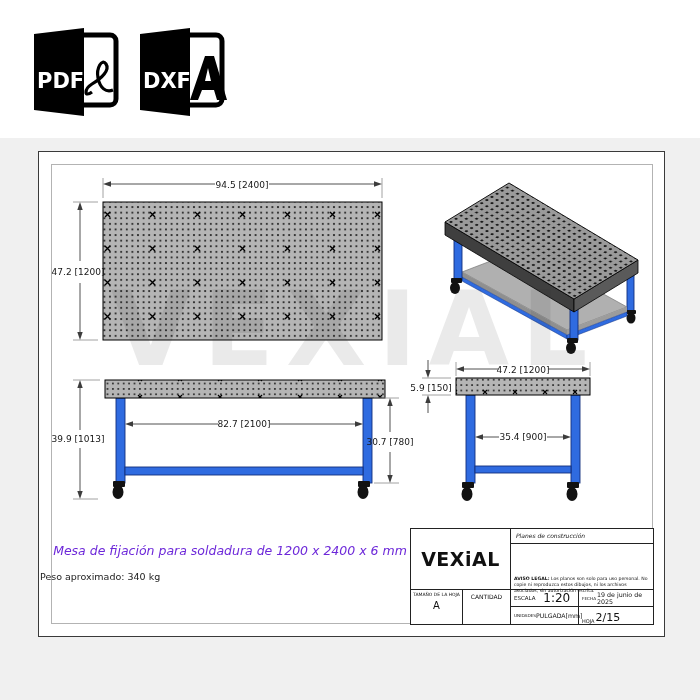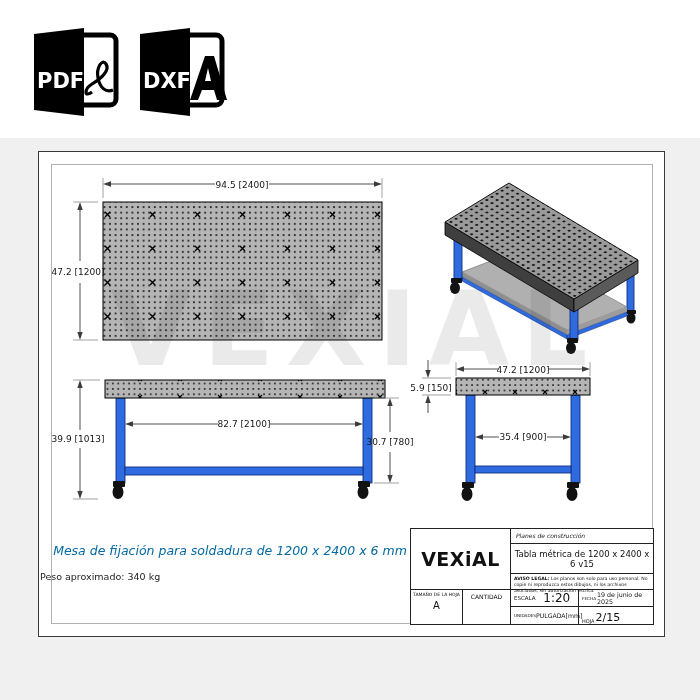--- a/index.html
+++ b/index.html
@@ -15,21 +15,21 @@
   .dimline{stroke:#3c3c3c;stroke-width:0.9;fill:none}
   .extline{stroke:#8a8a8a;stroke-width:0.8;fill:none}
   .arrow{fill:#3c3c3c}
   .leg{fill:#2f6be0;stroke:#13307c;stroke-width:0.9}
   .plate{stroke:#000;stroke-width:1}
   .caster{fill:#121212}
   .watermark{position:absolute;left:55px;top:268px;width:600px;text-align:center;
      font-size:104px;font-weight:700;letter-spacing:12px;color:rgba(45,45,45,0.10);
      pointer-events:none;z-index:6}
   .note-title{position:absolute;left:40px;top:543px;width:380px;text-align:center;
-     font-style:italic;font-size:12.5px;color:#0369a1;z-index:7}
+     font-style:italic;font-size:12.5px;color:#6d28d9;z-index:7}
   .note-weight{position:absolute;left:40px;top:571px;width:395px;text-align:left;
      font-size:9.5px;color:#222;z-index:7}
   .tb{position:absolute;left:410px;top:528px;width:242px;height:95px;border:1px solid #222;
       background:#fff;box-sizing:content-box;z-index:8}
   .tb .cell{position:absolute;box-sizing:border-box;color:#111}
   .c-brand{left:0;top:0;width:100px;height:61px;border-right:1px solid #222;border-bottom:1px solid #222;
       display:flex;align-items:center;justify-content:center;font-size:19px;font-weight:800;letter-spacing:0.5px}
   .c-series{left:100px;top:0;width:142px;height:15px;border-bottom:1px solid #222;
       font-size:6px;font-style:italic;padding:2.5px 0 0 5px}
   .c-title{left:100px;top:15px;width:142px;height:30px;border-bottom:1px solid #222;
@@ -248,21 +248,20 @@
 </svg>
 
 <div class="watermark">VEXIAL</div>
 
 <div class="note-title">Mesa de fijación para soldadura de 1200 x 2400 x 6 mm</div>
 <div class="note-weight">Peso aproximado: 340 kg</div>
 
 <div class="tb">
   <div class="cell c-brand">VEXiAL</div>
   <div class="cell c-series">Planes de construcción</div>
-  <div class="cell c-title">Tabla métrica de 1200 x 2400 x 6 v15</div>
   <div class="cell c-legal"><b>AVISO LEGAL:</b><span> Los planos son solo para uso personal. No copie ni reproduzca estos dibujos, ni los archivos asociados, sin autorización escrita.</span></div>
   <div class="cell c-size">
     <div class="lbl">TAMAÑO DE LA HOJA</div>
     <div class="val">A</div>
   </div>
   <div class="cell c-qty">
     <div class="lbl">CANTIDAD</div>
   </div>
   <div class="cell c-scale">
     <span class="lbl">ESCALA</span>

